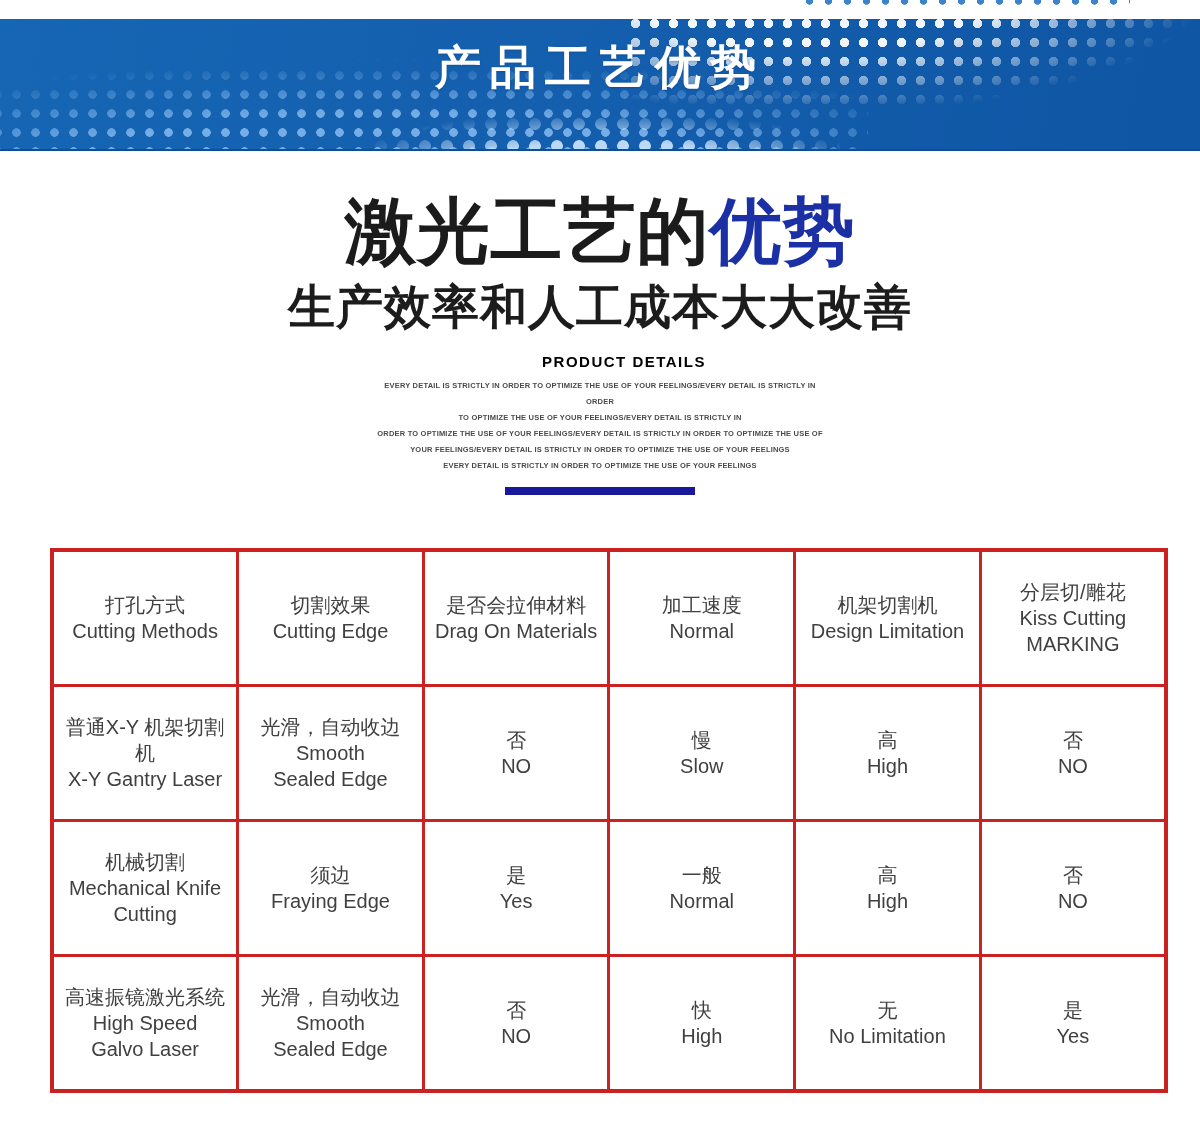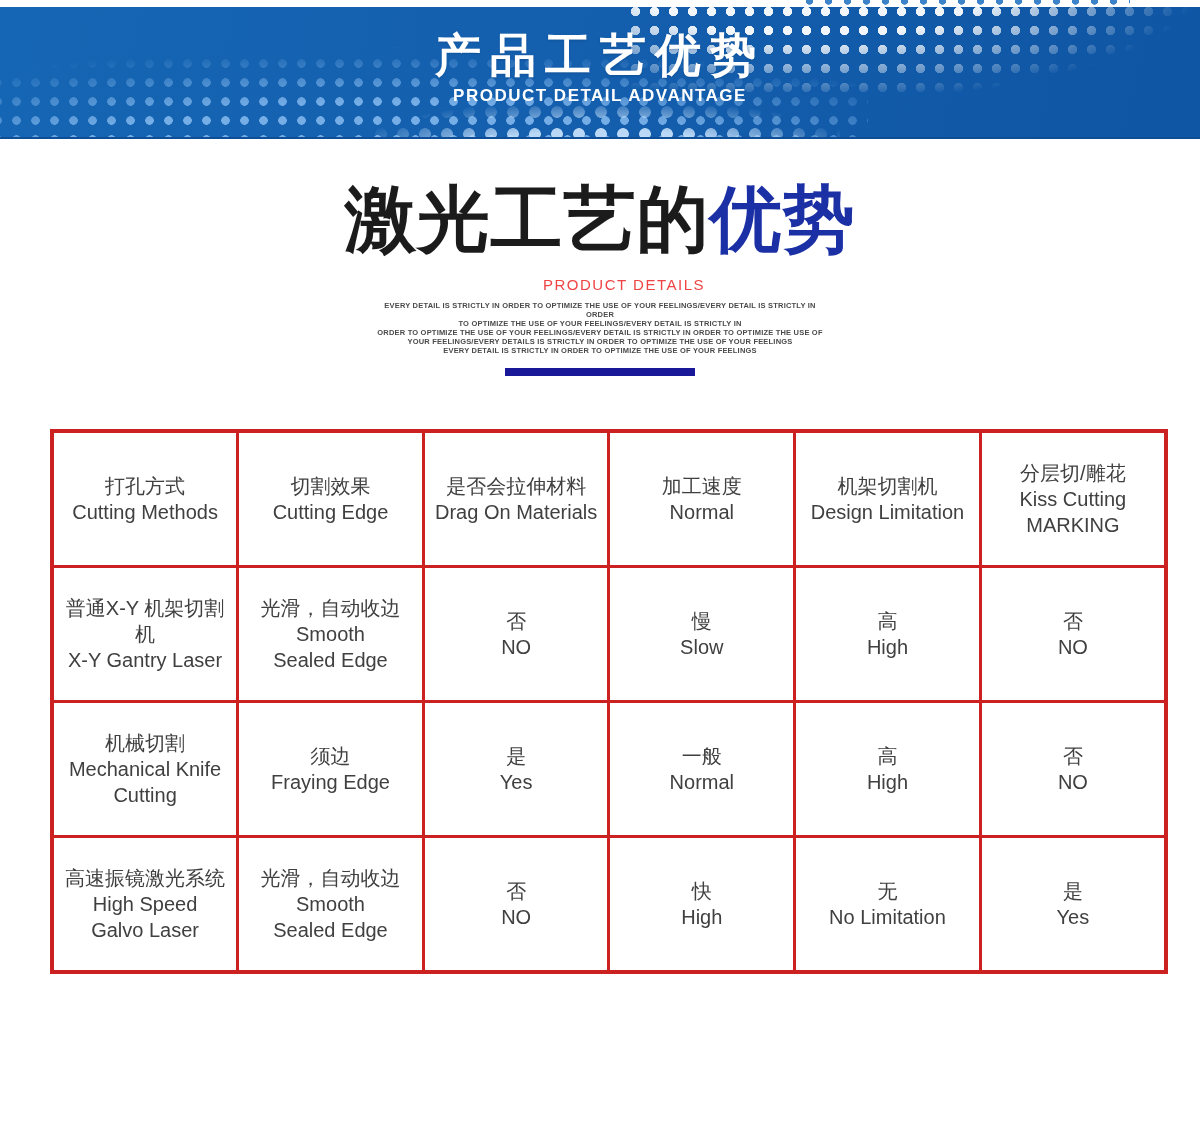--- a/index.html
+++ b/index.html
@@ -5,21 +5,21 @@
   html,body{margin:0;padding:0;}
   body{
     width:1200px;height:1145px;background:#ffffff;
     font-family:"Liberation Sans","DejaVu Sans",sans-serif;
     -webkit-font-smoothing:antialiased;
     overflow:hidden;
   }
   .page{position:relative;width:1200px;height:1145px;background:#fff;}
 
   
-  .banner-wrap{position:relative;padding-top:7px;}
+  .banner-wrap{position:relative;padding-top:19px;}
   .banner{
     position:relative;height:130px;overflow:hidden;
     background:linear-gradient(103deg,#1566b4 0%,var(--banner-blue,#145fae) 45%,#0f56a4 100%);
     border-bottom:2px solid #0d4e97;
   }
   .dots-a{
     position:absolute;left:-12px;bottom:-8px;width:880px;height:110px;
     background-image:radial-gradient(circle,rgba(128,182,236,.9) 0 4px,rgba(128,182,236,0) 4.6px);
     background-size:19px 19px;
     -webkit-mask-image:radial-gradient(ellipse 92% 135% at 46% 118%,#000 42%,transparent 80%);
@@ -59,24 +59,24 @@
   .hero{text-align:center;}
   .hero-title{
     margin:38px 0 0 0;font-size:72px;font-weight:bold;line-height:1.18;
     letter-spacing:1px;color:#1b1b1b;white-space:nowrap;
   }
   .hero-title .accent{color:var(--accent-blue,#1c30a6);}
   .hero-sub{
     margin-top:2px;font-size:47px;font-weight:bold;color:#1c1c1c;letter-spacing:1px;white-space:nowrap;
   }
   .kicker{
-    margin-top:14px;font-size:15px;font-weight:normal;color:#ef4444;letter-spacing:1.5px;padding-left:48px;
+    margin-top:14px;font-size:15px;font-weight:bold;color:#000000;letter-spacing:1.5px;padding-left:48px;
   }
   .fineprint{
-    margin:8px auto 0;width:460px;font-size:7.5px;line-height:9px;color:#4a4a4a;
+    margin:8px auto 0;width:460px;font-size:7.5px;line-height:16px;color:#4a4a4a;
     font-weight:600;letter-spacing:.2px;
   }
   .divider{
     margin:13px auto 0;width:190px;height:8px;background:var(--navy,#181899);
   }
 
   
   .table-section{margin:53px 32px 0;padding-left:18px;}
   table.cmp{
     width:100%;border-collapse:collapse;table-layout:fixed;
@@ -95,33 +95,33 @@
 <div class="page">
 
   <div class="banner-wrap">
     <div class="strip-dots"></div>
     <div class="banner">
       <div class="dots-a"></div>
       <div class="dots-a2"></div>
       <div class="dots-b"></div>
       <div class="banner-text">
         <h1 class="banner-title">产品工艺优势</h1>
-        <div class="banner-sub">PRODUCT DETAIL ADVANTAGE</div>
       </div>
     </div>
   </div>
 
   <div class="hero">
     <h2 class="hero-title"><span>激光工艺的</span><span class="accent">优势</span></h2>
+    <div class="hero-sub">生产效率和人工成本大大改善</div>
     <div class="kicker">PRODUCT DETAILS</div>
     <div class="fineprint">
         <div>EVERY DETAIL IS STRICTLY IN ORDER TO OPTIMIZE THE USE OF YOUR FEELINGS/EVERY DETAIL IS STRICTLY IN ORDER</div>
         <div>TO OPTIMIZE THE USE OF YOUR FEELINGS/EVERY DETAIL IS STRICTLY IN</div>
         <div>ORDER TO OPTIMIZE THE USE OF YOUR FEELINGS/EVERY DETAIL IS STRICTLY IN ORDER TO OPTIMIZE THE USE OF</div>
-        <div>YOUR FEELINGS/EVERY DETAILS IS STRICTLY IN ORDER TO OPTIMIZE THE USE OF YOUR FEELINGS</div>
+        <div>YOUR FEELINGS/EVERY DETAIL IS STRICTLY IN ORDER TO OPTIMIZE THE USE OF YOUR FEELINGS</div>
         <div>EVERY DETAIL IS STRICTLY IN ORDER TO OPTIMIZE THE USE OF YOUR FEELINGS</div>
       </div>
     <div class="divider"></div>
   </div>
 
   <div class="table-section">
     <table class="cmp">
       <thead>
           <tr>
             <th>

